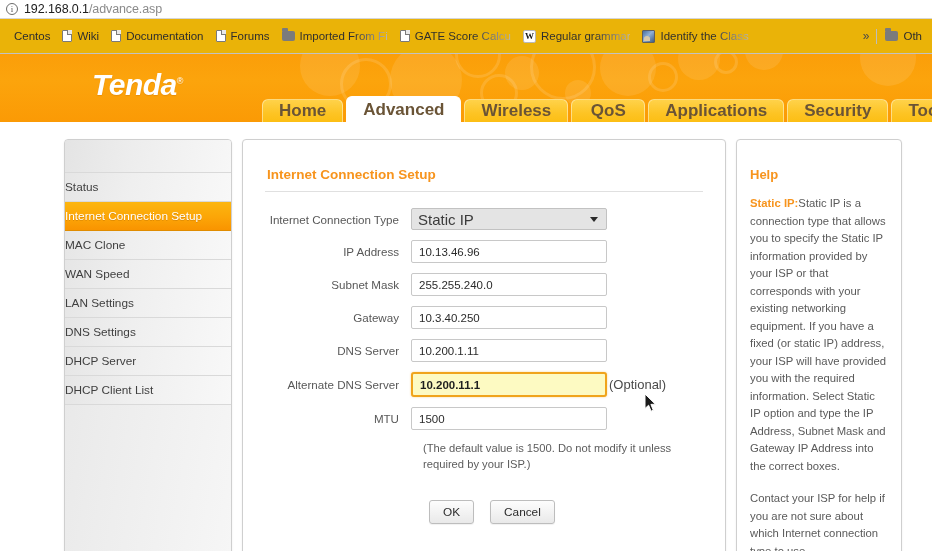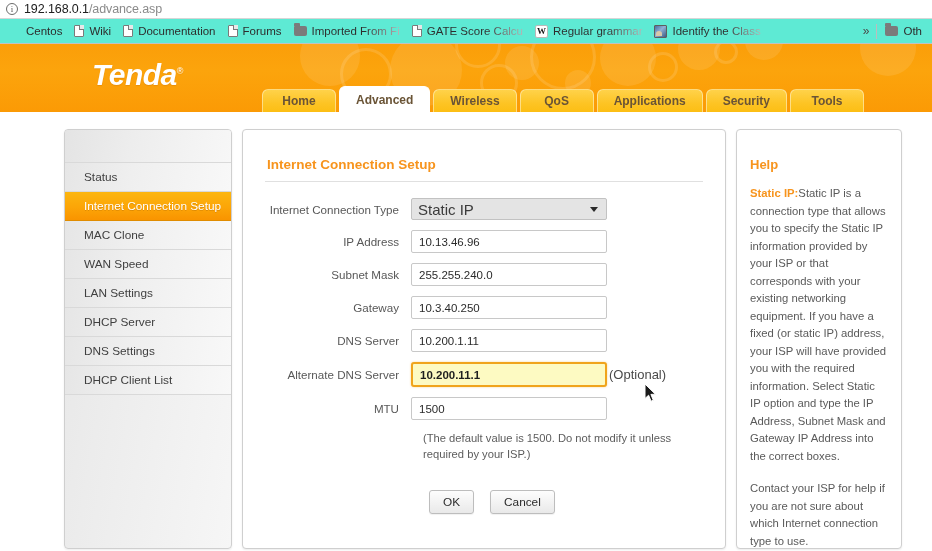--- a/index.html
+++ b/index.html
@@ -34,26 +34,26 @@
   .url-host {
     font-size: 12.5px; font-weight: normal; color: #202020;
     letter-spacing: -0.1px;
   }
   .url-path {
     font-size: 12.5px; color: #8a8a8a;
     letter-spacing: -0.1px;
   }
 
   .bookmarks-bar {
-    height: 25px;
-    background: #5eead4;
+    height: 35px;
+    background: #eab308;
     border-bottom: 1px solid #c2c2c2;
     display: flex;
     align-items: center;
-    padding: 0 4px 0 20px;
+    padding: 0 4px 0 8px;
     position: relative;
     overflow: hidden;
   }
   .bm {
     display: flex; align-items: center;
     height: 21px;
     padding: 0 6px;
     font-size: 11.5px;
     color: #2d2d2d;
     white-space: nowrap;
@@ -175,21 +175,21 @@
     left: 262px; bottom: 0;
     display: flex;
     align-items: flex-end;
     gap: 3px;
   }
   .tab {
     height: 23px;
     padding: 0 16px;
     min-width: 74px;
     display: flex; align-items: center; justify-content: center;
-    font-size: 12px; font-weight: bold;
+    font-size: 17px; font-weight: bold;
     color: #6a5436;
     background: linear-gradient(180deg, #ffd24a 0%, #fdc424 60%, #fcbe14 100%);
     border-radius: 6px 6px 0 0;
     border: 1px solid rgba(255,255,255,0.45);
     border-bottom: none;
     white-space: nowrap;
   }
   .tab.active {
     background: #ffffff;
     color: #6a5436;
@@ -224,21 +224,21 @@
     overflow: hidden;
   }
   .sidebar-top {
     height: 33px;
     border-bottom: 1px solid #d9d9d9;
     background: linear-gradient(100deg,#e4e4e4 0%, #ededed 40%, #f7f7f7 100%);
   }
   .side-item {
     height: 29px;
     display: flex; align-items: center;
-    padding-left: 19px;
+    padding-left: 0;
     font-size: 11.8px;
     color: #3f3f3f;
     border-bottom: 1px solid #d9d9d9;
     background: linear-gradient(100deg,#e6e6e6 0%, #efefef 40%, #f8f8f8 100%);
     white-space: nowrap;
   }
   .side-item.active {
     background: linear-gradient(180deg,#fcb610 0%, #fca507 55%, #f99400 100%);
     color: #ffffff;
     border-bottom: 1px solid #e08c00;
@@ -478,22 +478,22 @@
 <div class="page-body">
   <div class="layout">
 
     <div class="sidebar">
       <div class="sidebar-top"></div>
       <div class="side-item">Status</div>
       <div class="side-item active">Internet Connection Setup</div>
       <div class="side-item">MAC Clone</div>
       <div class="side-item">WAN Speed</div>
       <div class="side-item">LAN Settings</div>
+      <div class="side-item">DNS Settings</div>
       <div class="side-item">DHCP Server</div>
-      <div class="side-item">DNS Settings</div>
       <div class="side-item">DHCP Client List</div>
       <div class="sidebar-rest"></div>
     </div>
 
     <div class="content">
       <div class="section-title">Internet Connection Setup</div>
 
       <div class="form-row">
         <div class="form-label">Internet Connection Type</div>
         <div class="field-select">

